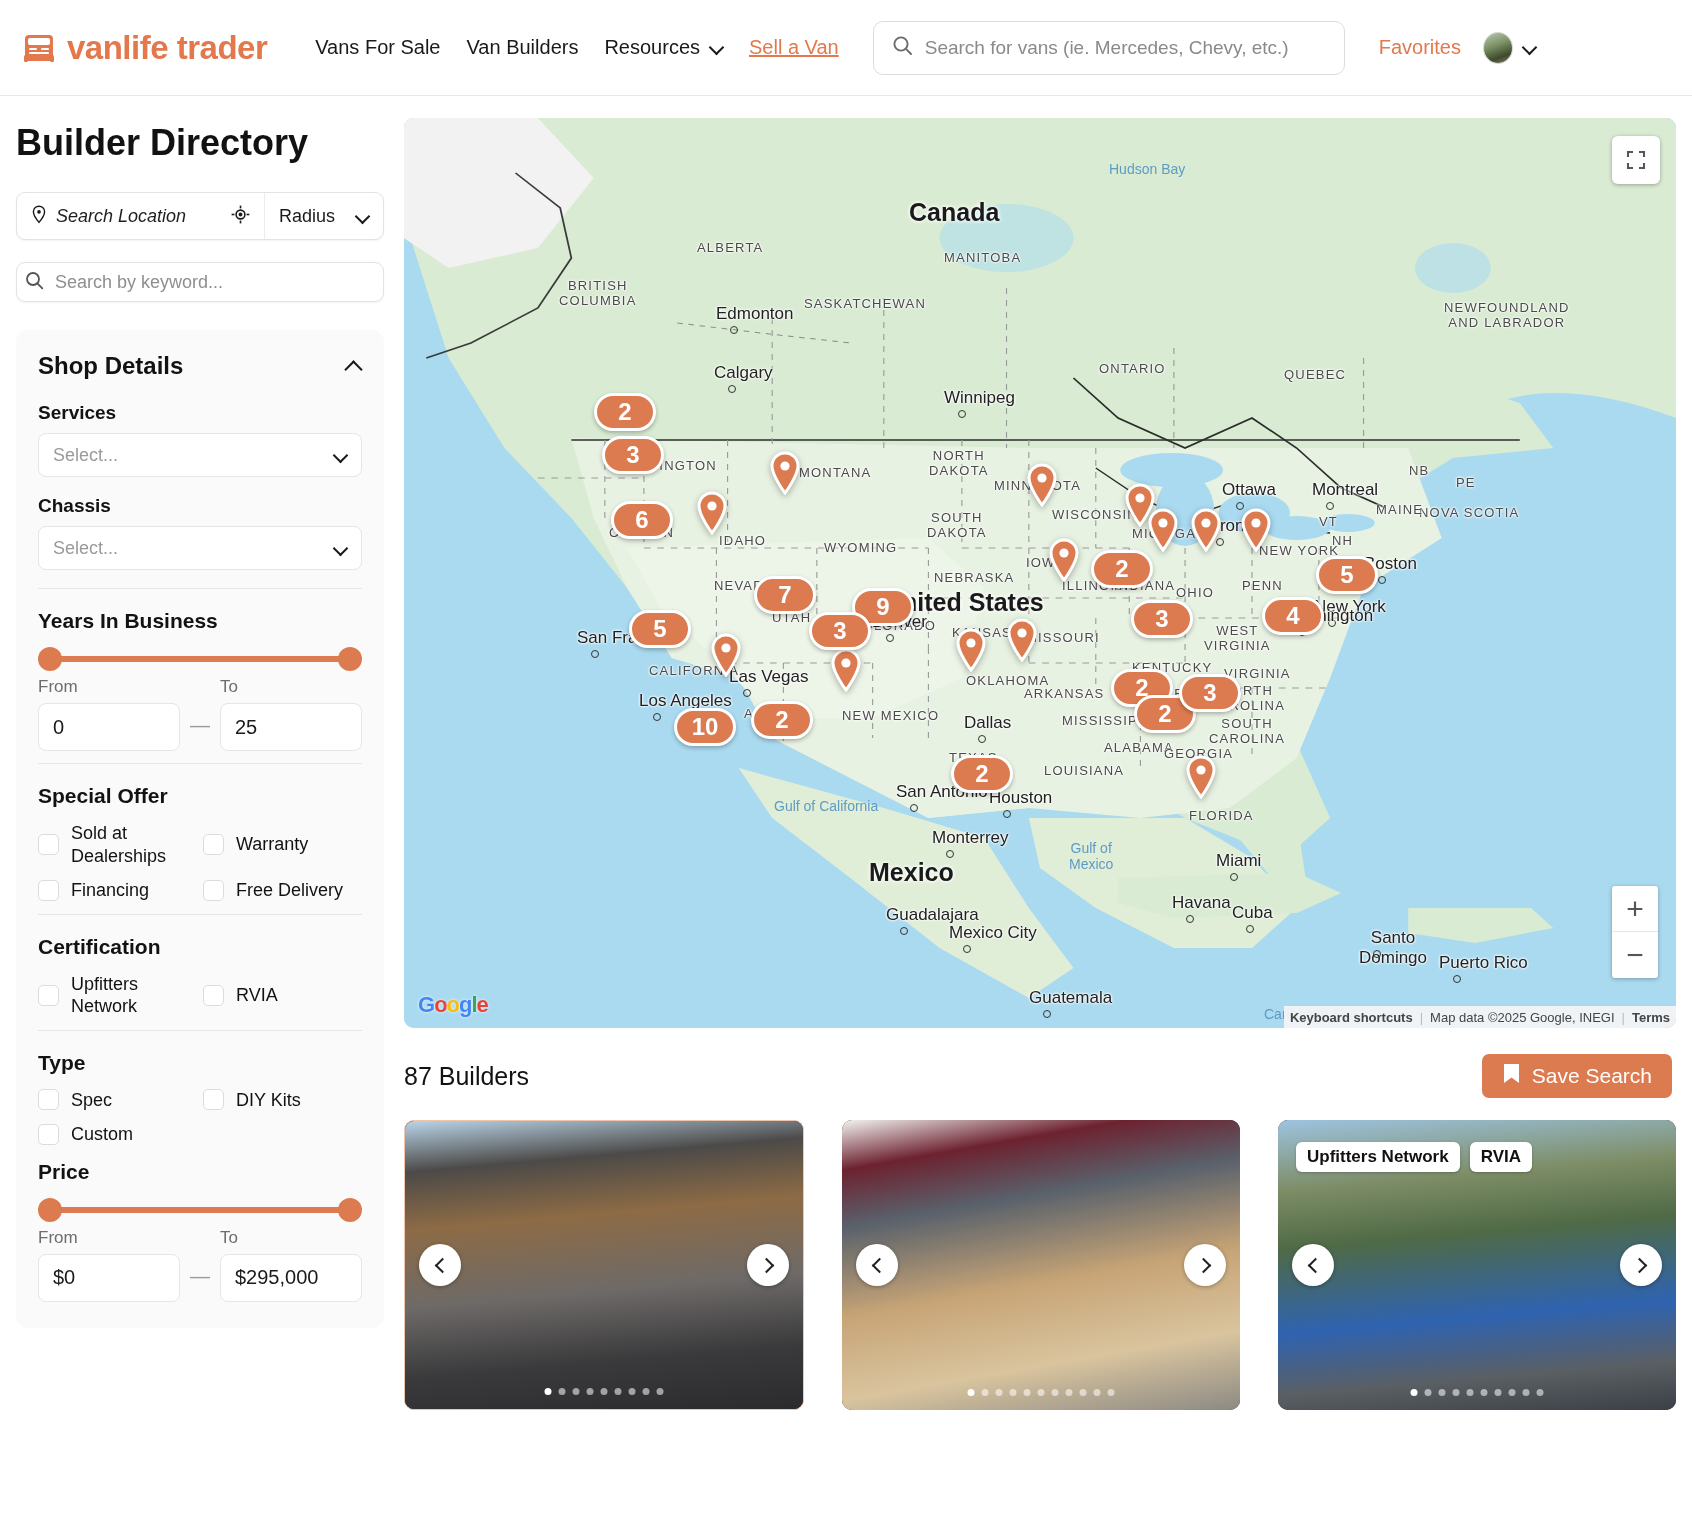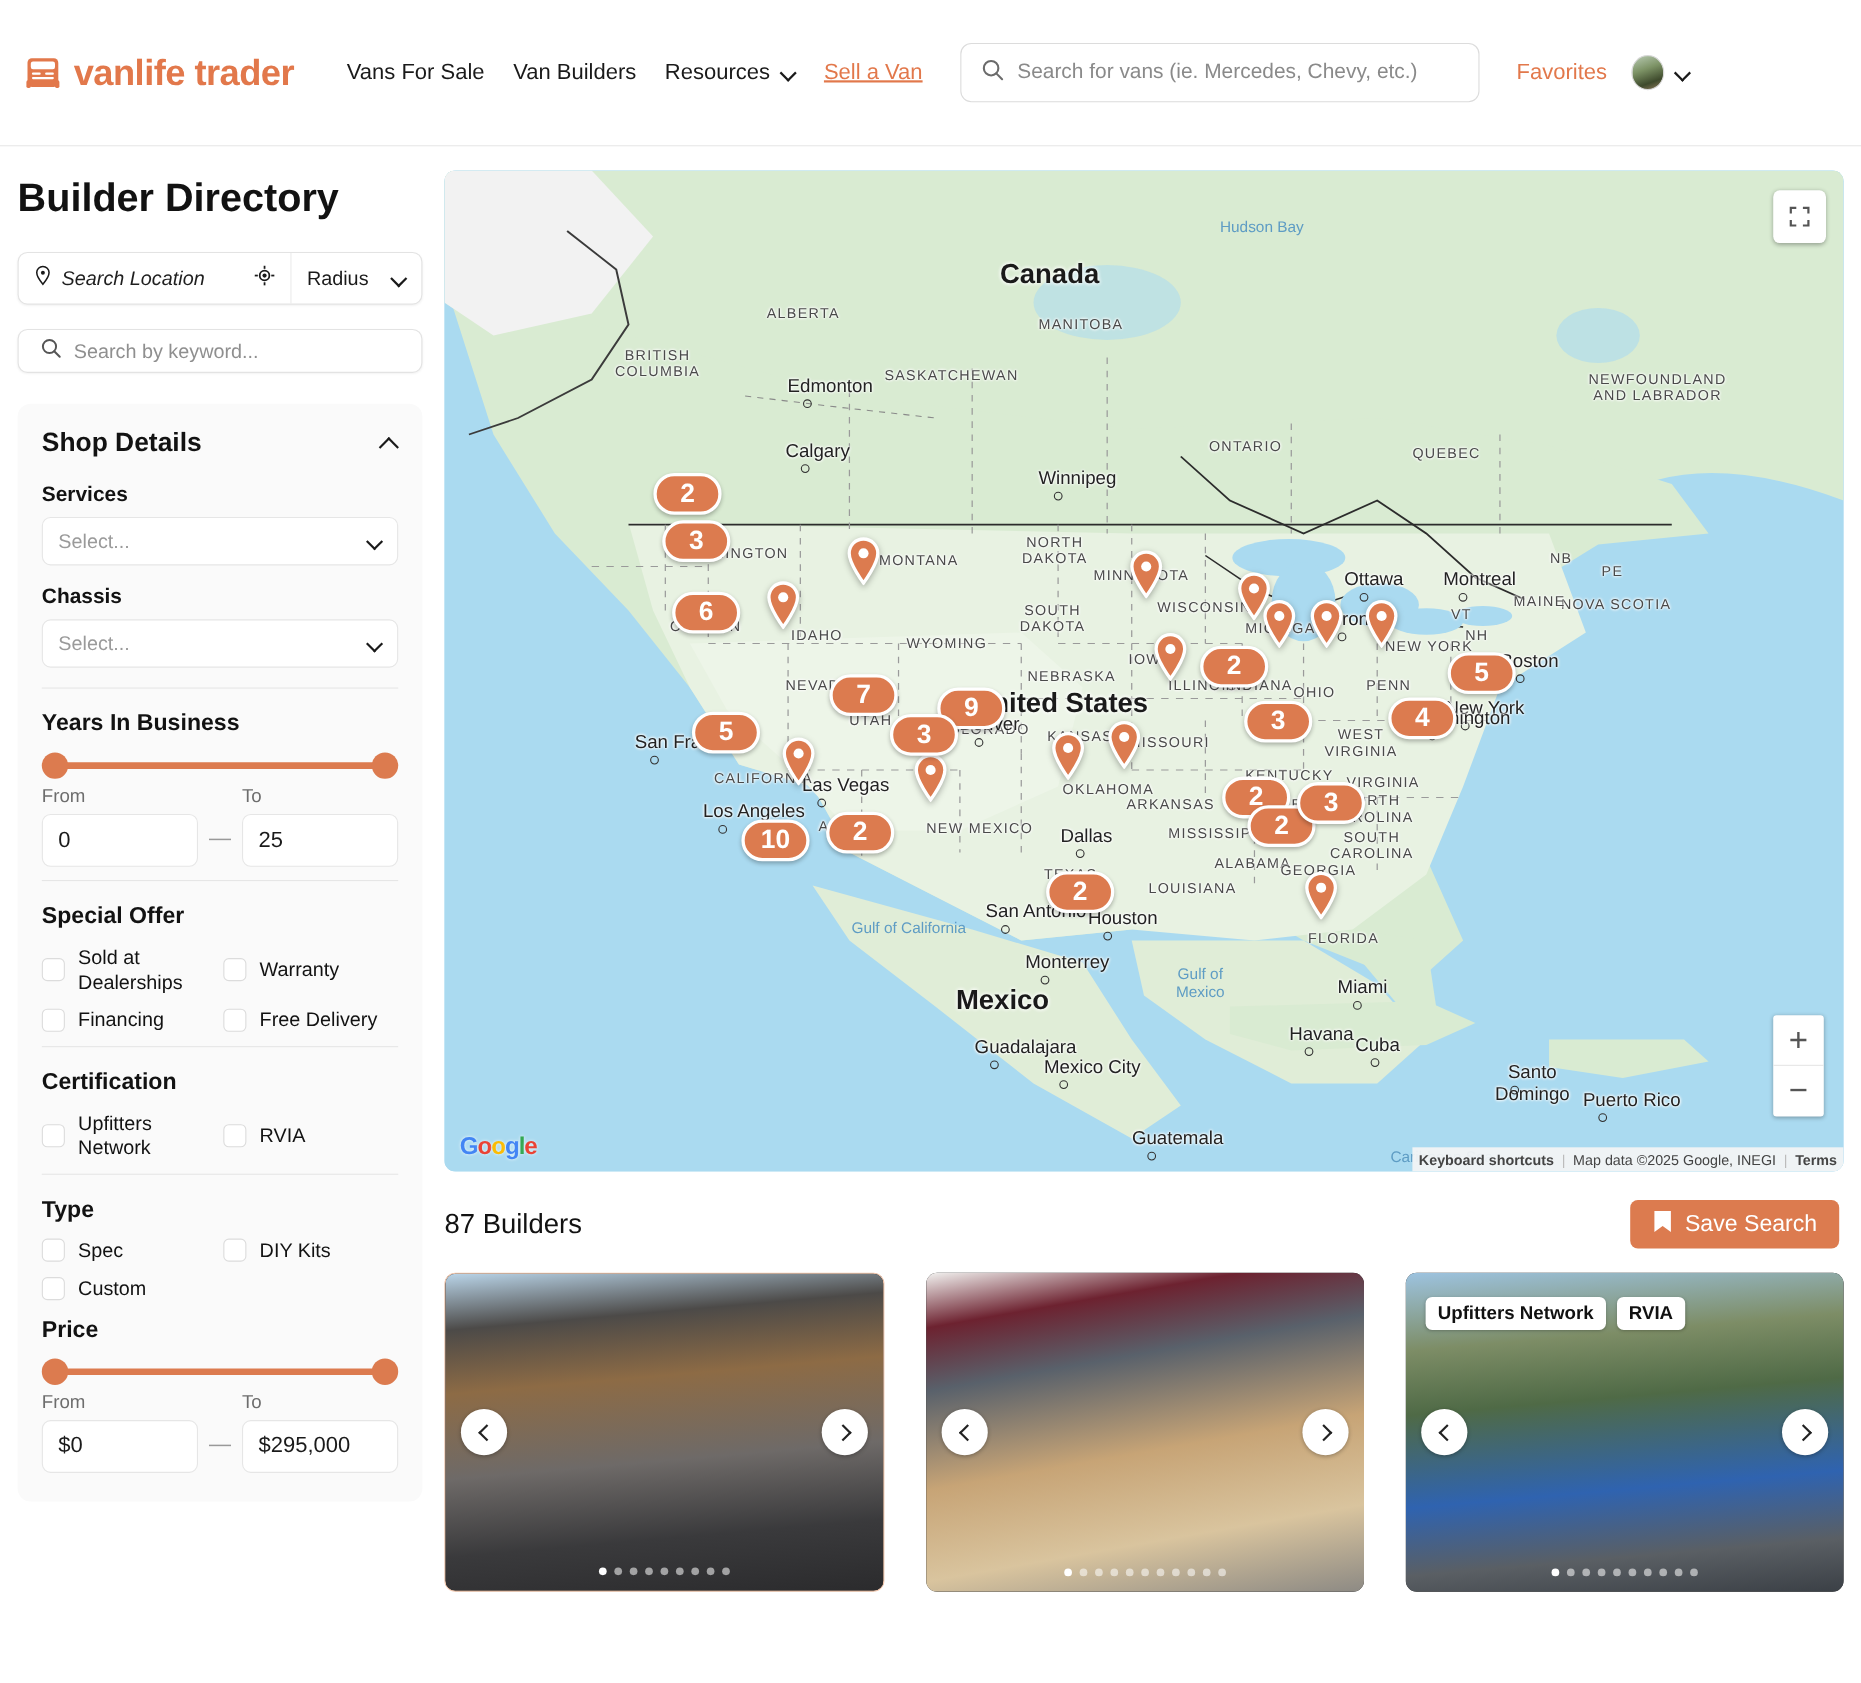--- a/index.html
+++ b/index.html
@@ -5,21 +5,21 @@
   * { box-sizing: border-box; margin: 0; padding: 0; }
   html, body {
     width: 1692px; height: 1530px;
     font-family: "Liberation Sans", sans-serif;
     background: #ffffff;
     color: #121212;
     overflow: hidden;
   }
   
   .header {
-    height: 133px;
+    height: 96px;
     border-bottom: 1px solid #e8e8e8;
     display: flex;
     align-items: center;
     padding: 0 16px 0 22px;
     gap: 0;
   }
   .brand { display: flex; align-items: center; gap: 11px; }
   .brand-icon { width: 34px; height: 34px; flex: 0 0 auto; }
   .brand-name {
     font-size: 33px; font-weight: bold; color: #E2784B;
@@ -83,21 +83,21 @@
     width: 100%; background: transparent; color:#1a1a1a;font-style:italic;
   }
   .loc-input input::placeholder { color: #1f1f1f; }
   .crosshair { flex: 0 0 auto; }
   .radius {
     width: 118px; display: flex; align-items: center; justify-content: space-between;
     padding: 0 14px; font-size: 18px; color: #1a1a1a; cursor: pointer;
   }
   .kw-box {
     height: 40px; border: 1px solid #e3e3e3; border-radius: 9px; background: #fff;
-    display: flex; align-items: center; gap: 11px; padding: 0 20px;
+    display: flex; align-items: center; gap: 11px; padding: 0 8px;
     box-shadow: 0 1px 2px rgba(0,0,0,.05); margin-bottom: 28px;
   }
   .kw-box input {
     border: none; outline: none; font-size: 18px; font-family: inherit;
     width: 100%; background: transparent;
   }
   .kw-box input::placeholder { color: #8f8f8f; }
   .panel {
     background: #fafafa; border-radius: 12px; padding: 22px 22px 26px 22px;
   }

